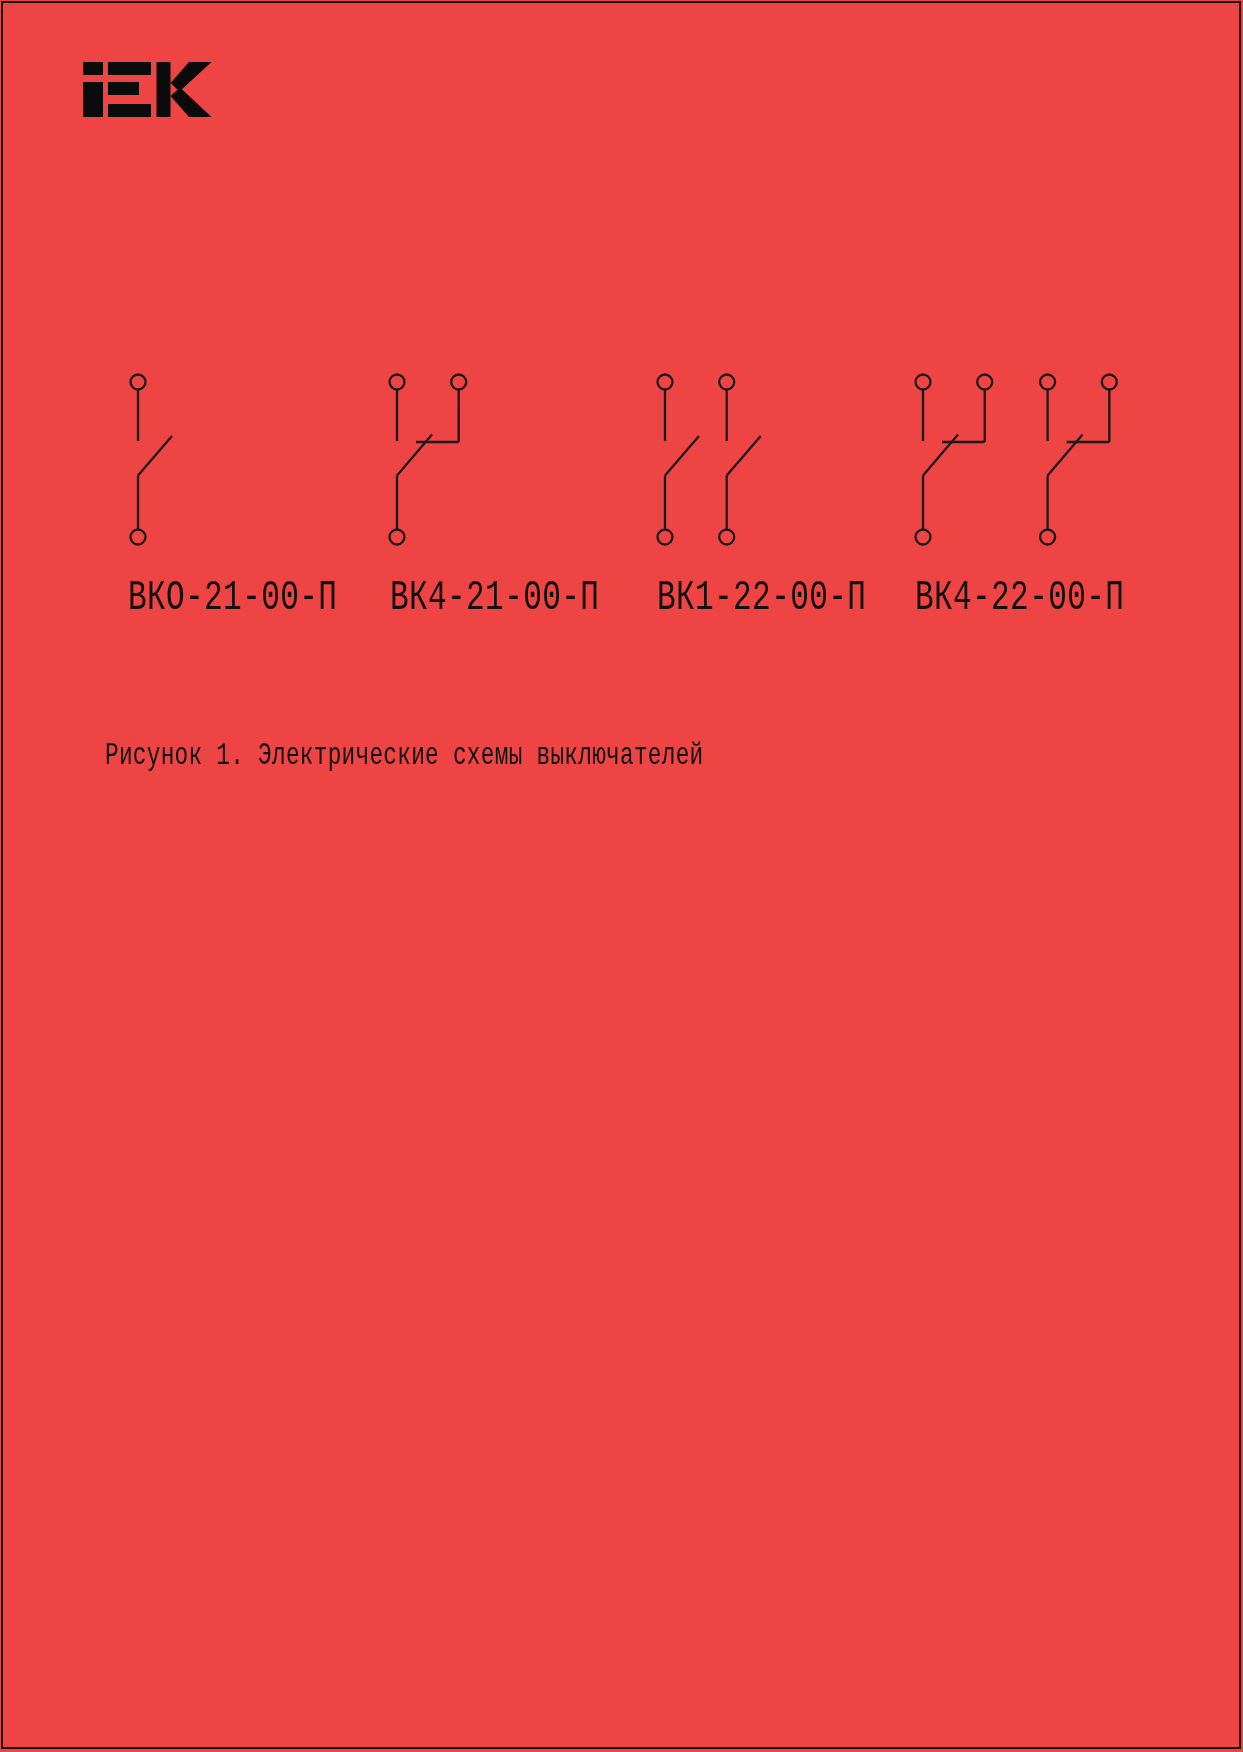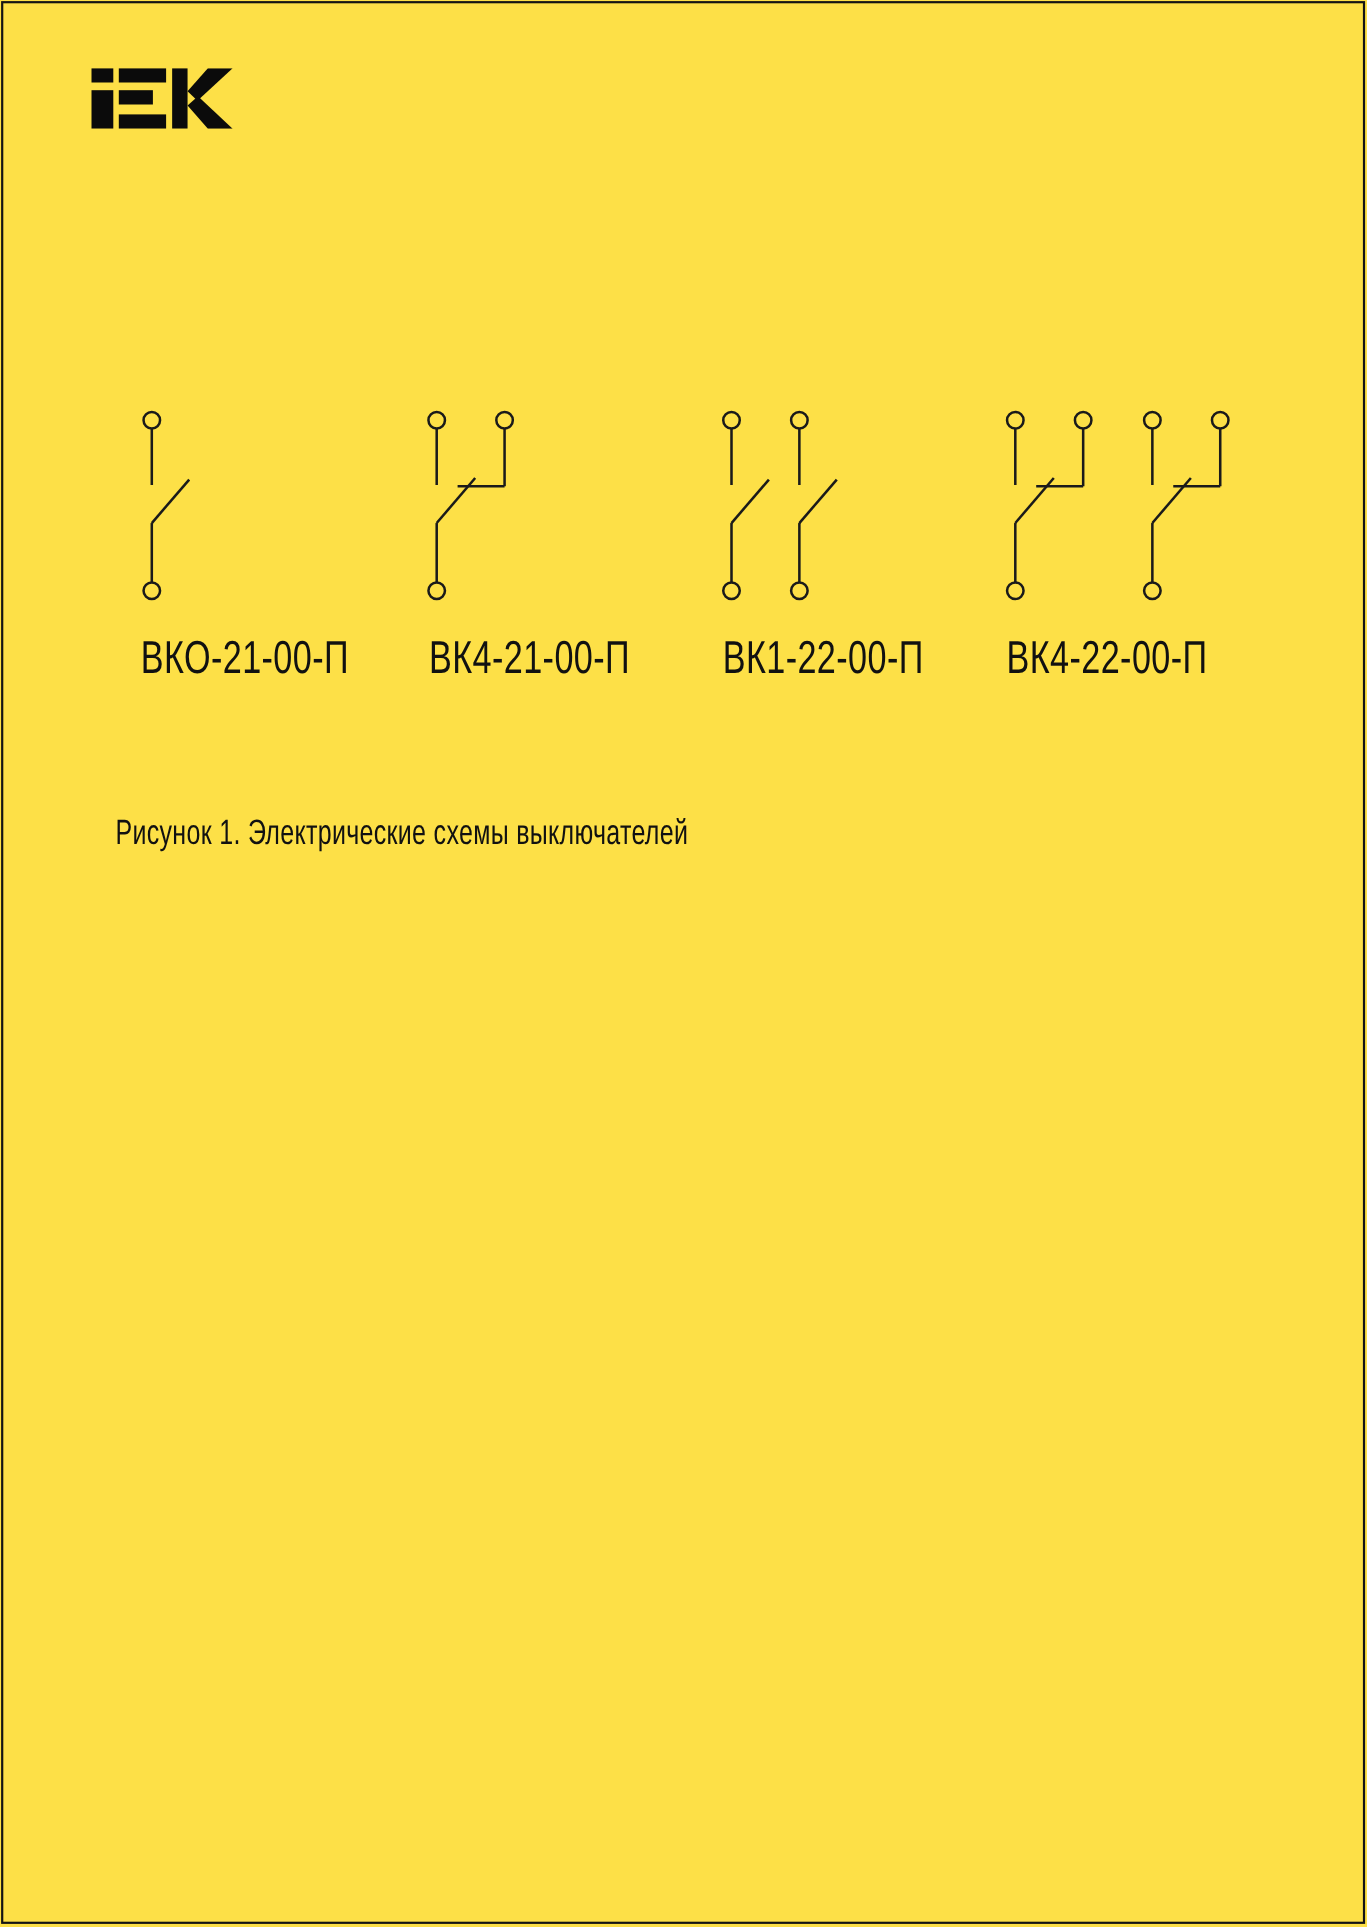--- a/index.html
+++ b/index.html
@@ -4,23 +4,23 @@
 <style>
   html, body {
     margin: 0;
     padding: 0;
     background: #ffffff;
   }
   .page {
     position: relative;
     width: 1243px;
     height: 1752px;
-    background: #fde047;
+    background: #ef4444;
     overflow: hidden;
-    font-family: Liberation Sans, sans-serif;
+    font-family: Liberation Mono, monospace;
   }
   .page-border {
     position: absolute;
     left: 1px;
     top: 1px;
     right: 2px;
     bottom: 3px;
     border: 2px solid #141414;
     pointer-events: none;
   }

